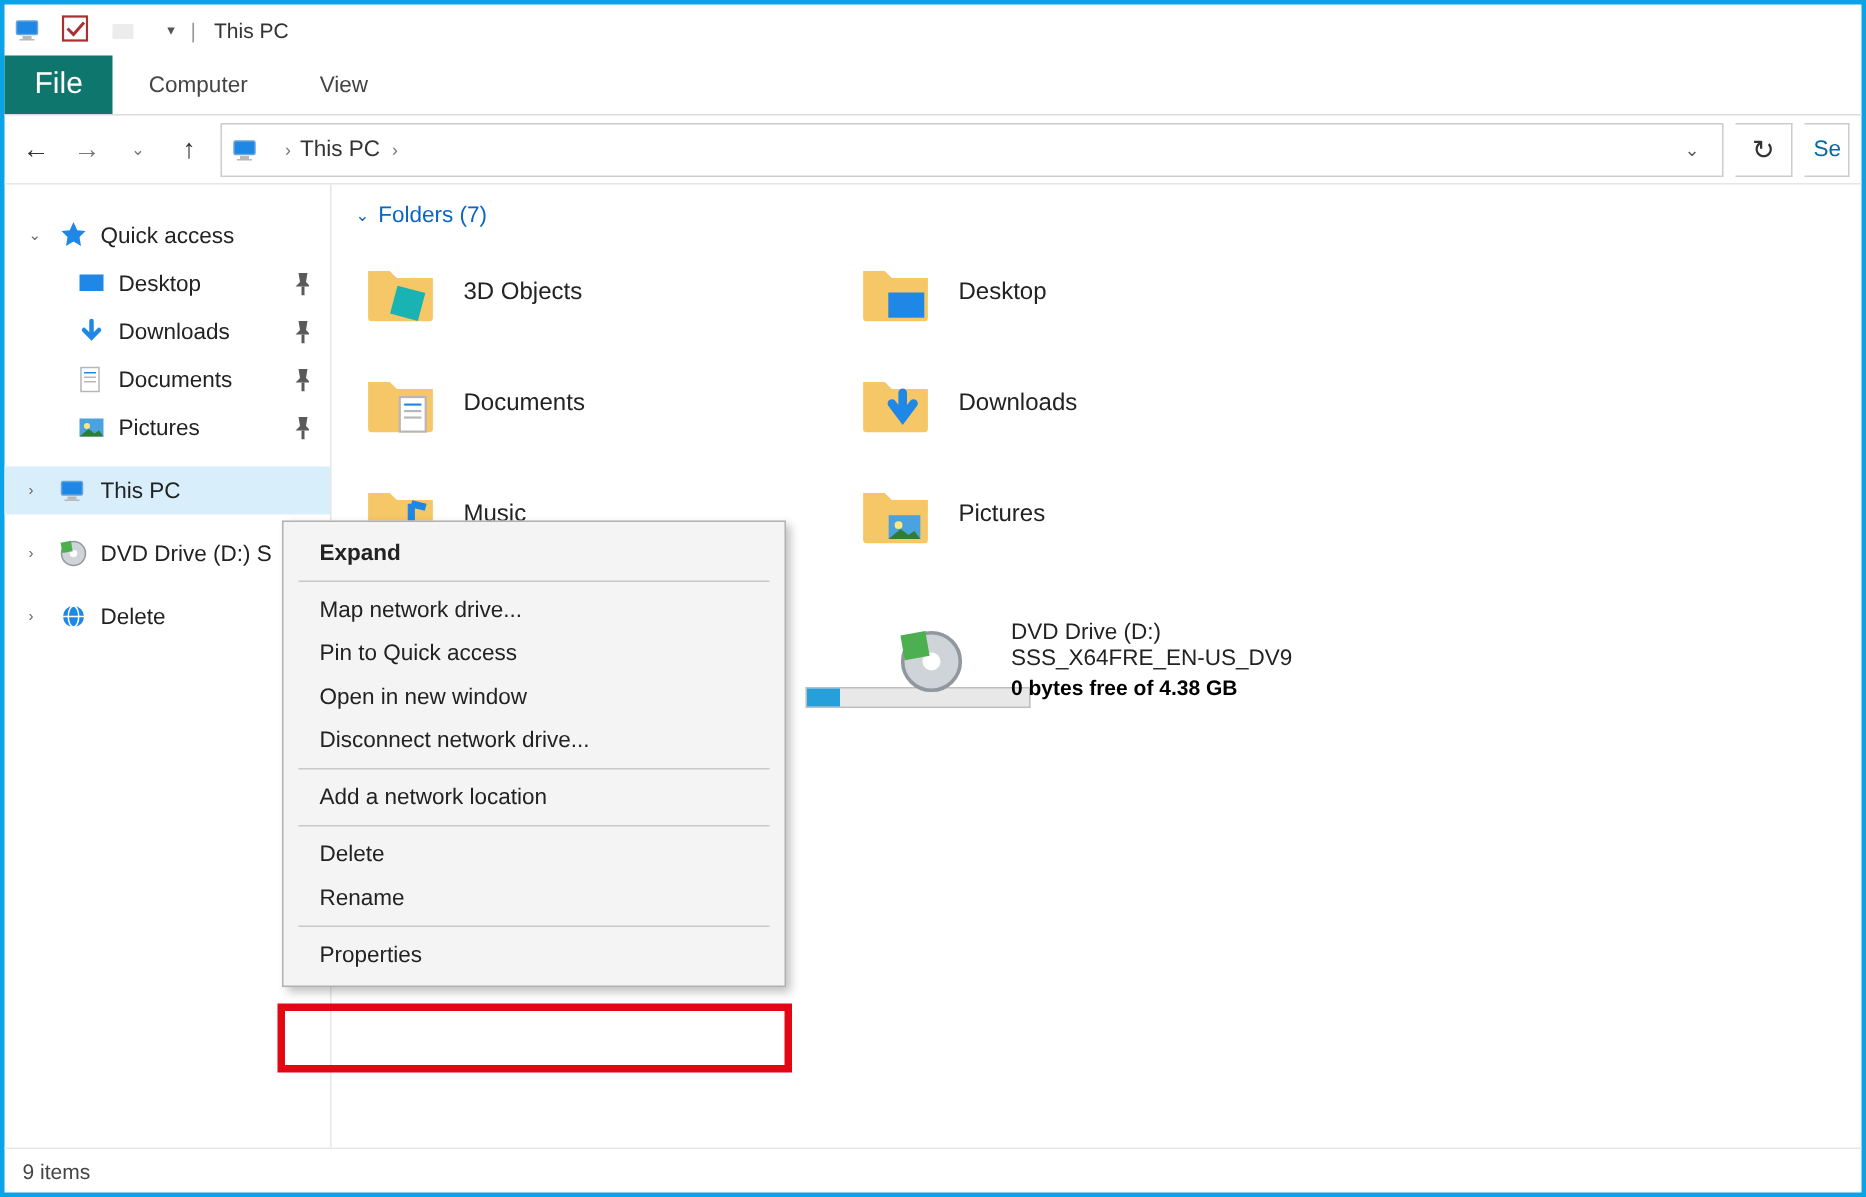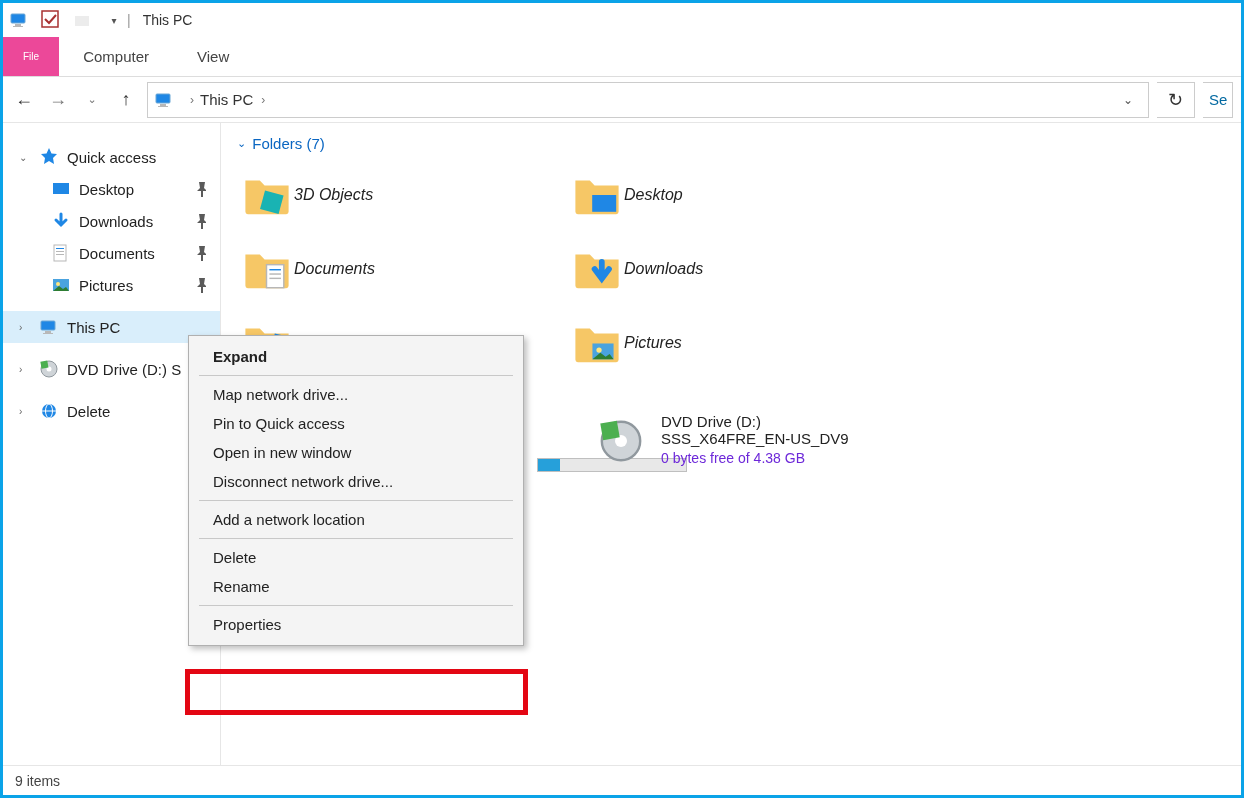--- a/index.html
+++ b/index.html
@@ -39,23 +39,23 @@
     color:#555;font-size:10px;
   }
   .win-title { margin-left:4px;}
 
   
   .ribbon {
     display:flex; align-items:stretch; height:40px;
     border-bottom:1px solid #ddd;
   }
   .ribbon .file-tab{
-    background:#ec4899; color:#fff;
+    background:#0f766e; color:#fff;
     padding:0 20px; display:flex; align-items:center;
-    font-size:10px;
+    font-size:20px;
   }
   .ribbon .tab{
     padding:0 24px; display:flex; align-items:center;
     color:#444; font-size:15px;
   }
 
   
   .navbar {
     height:46px; display:flex; align-items:center;
     padding:4px 8px; gap:8px;
@@ -106,44 +106,43 @@
 
   
   .content{ flex:1; padding:12px 16px 0 16px; position:relative; overflow:hidden;}
   .section-hdr{
     color:#0a66c2; font-size:15px; display:flex; align-items:center; gap:6px;
     margin-bottom:6px;
   }
   .section-hdr .chev{font-size:11px;}
   .grid{ display:flex; flex-wrap:wrap; }
   .folder-item{
-    width:330px; height:74px; display:flex; align-items:center; gap:3px;
+    width:330px; height:74px; display:flex; align-items:center; gap:18px;
     padding:4px 6px;
-    font-style:italic;
   }
   .folder-item .big-ic{width:48px;height:48px;flex:0 0 48px;display:flex;align-items:center;justify-content:center;}
   .folder-item .name{font-size:16px;}
   .drive-item{
-    width:330px; display:flex; gap:16px; padding:4px 6px; align-items:flex-start;
+    width:330px; display:flex; gap:29px; padding:4px 6px; align-items:flex-start;
   }
   .drive-item .big-ic{width:48px;height:48px;margin-top:4px;}
   .drive-item .texts .line{font-size:15px;}
-  .drive-item .texts .sub{color:#6d28d9;font-size:14px;margin-top:3px;}
+  .drive-item .texts .sub{color:#000000;font-size:14px;margin-top:3px;font-weight:bold;}
   .bar{
     width:150px;height:14px;border:1px solid #bfbfbf;background:#e8e8e8;margin-top:3px;
   }
   .bar .fill{height:100%;background:#26a0da;}
 
   
   svg{display:block;}
   .folder-svg{fill:#f6c766;}
 
   
   .ctxmenu{
-    position:absolute; left:185px; top:332px; width:336px;
+    position:absolute; left:185px; top:344px; width:336px;
     background:#f4f4f4; border:1px solid #b0b0b0;
     box-shadow:3px 3px 6px rgba(0,0,0,0.25);
     padding:6px 0;
     z-index:50;
   }
   .ctx-item{
     padding:6px 24px; font-size:15px; color:#222;
   }
   .ctx-item.bold{font-weight:700;}
   .ctx-sep{ border-top:1px solid #c8c8c8; margin:4px 10px;}

